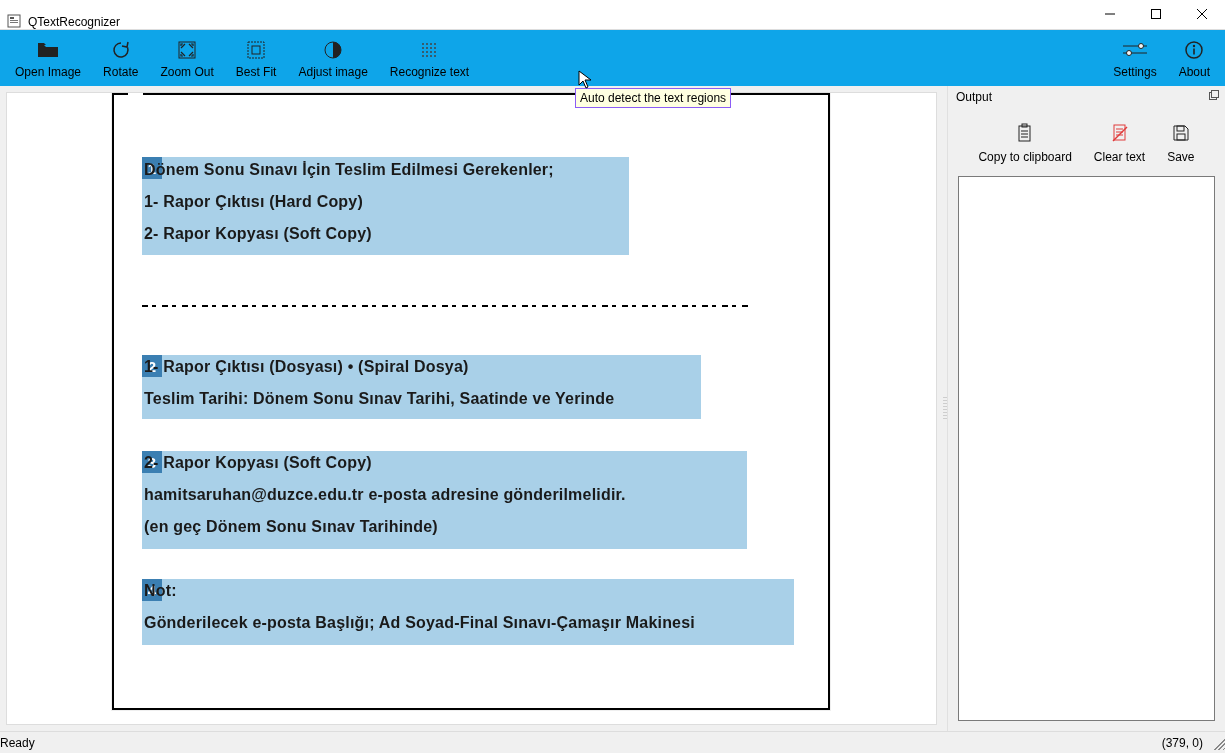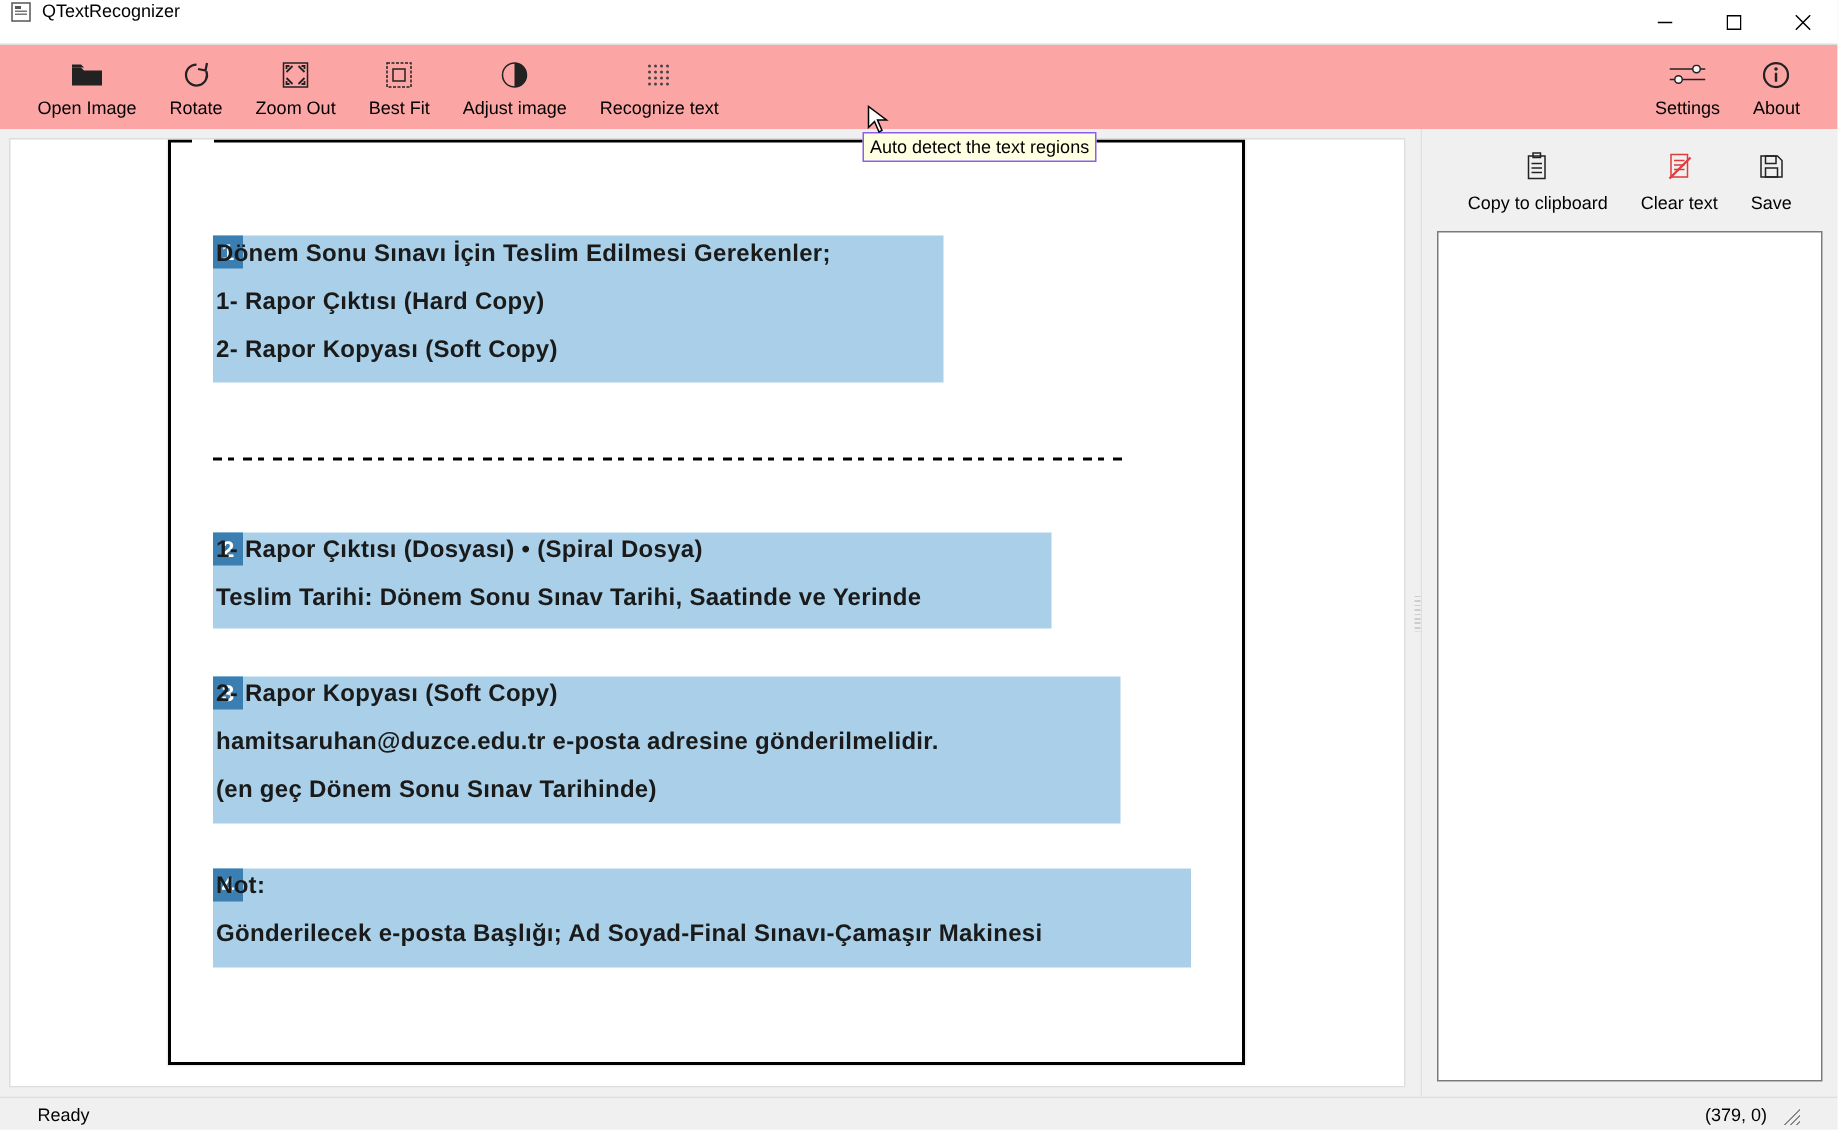--- a/index.html
+++ b/index.html
@@ -12,21 +12,21 @@
       display: flex;
       flex-direction: column;
       overflow: hidden;
     }
 
     
     .titlebar {
       height: 30px;
       background: #fff;
       display: flex;
-      align-items: flex-start;
+      align-items: flex-end;
       padding-left: 6px;
       border-bottom: 1px solid #ddd;
     }
     .titlebar-icon {
       width: 16px; height: 16px;
       display: inline-flex;
       align-items: center; justify-content: center;
       margin-right: 6px;
       color: #555;
     }
@@ -36,24 +36,24 @@
       width: 46px; height: 30px;
       display: flex; align-items: center; justify-content: center;
       color: #000;
       font-family: "Segoe UI Symbol", sans-serif;
       font-size: 10px;
     }
 
     
     .toolbar {
       height: 56px;
-      background: #fca5a5;
+      background: #0ea5e9;
       display: flex;
       align-items: stretch;
-      padding: 0 14px;
+      padding: 0 4px;
     }
     .tbtn {
       display: flex;
       flex-direction: column;
       align-items: center;
       justify-content: center;
       padding: 4px 10px 2px 10px;
       gap: 4px;
       border: 1px solid transparent;
       background: transparent;
@@ -238,21 +238,21 @@
       background: repeating-linear-gradient(#999 0 1px, transparent 1px 3px);
       opacity: 0.4;
     }
 
     
     .statusbar {
       height: 22px;
       background: #f0f0f0;
       display: flex;
       align-items: center;
-      padding: 0 25px;
+      padding: 0 0;
       font-size: 12px;
       color: #000;
       border-top: 1px solid #ddd;
     }
     .status-text { flex: 0 0 auto; }
     .status-spacer { flex: 1; }
     .status-grip {
       width: 14px; height: 14px;
       margin-left: 8px;
       background:
@@ -428,20 +428,29 @@
         </div>
         <div class="doc-text" style="left:30px;top:489px;">Not:</div>
         <div class="doc-text" style="left:30px;top:521px;">Gönderilecek e-posta Başlığı; Ad Soyad-Final Sınavı-Çamaşır Makinesi</div>
       </div>
     </div>
   </div>
 
   <div class="splitter"></div>
 
   <div class="output-pane">
+    <div class="output-header">
+      <span>Output</span>
+      <span class="output-pop">
+        <svg width="10" height="10">
+            <rect x="0.5" y="2.5" width="7" height="7" fill="none" stroke="#555"></rect>
+            <rect x="2.5" y="0.5" width="7" height="7" fill="#f0f0f0" stroke="#555"></rect>
+          </svg>
+      </span>
+    </div>
     <div class="output-toolbar">
       <div class="obtn">
         <span class="oicon">
           <svg width="18" height="20" viewBox="0 0 18 20">
               <rect x="3" y="3" width="11" height="15" fill="none" stroke="#222"></rect>
               <rect x="6" y="1" width="5" height="3" fill="none" stroke="#222"></rect>
               <line x1="5" y1="8" x2="12" y2="8" stroke="#222"></line>
               <line x1="5" y1="11" x2="12" y2="11" stroke="#222"></line>
               <line x1="5" y1="14" x2="12" y2="14" stroke="#222"></line>
             </svg>

